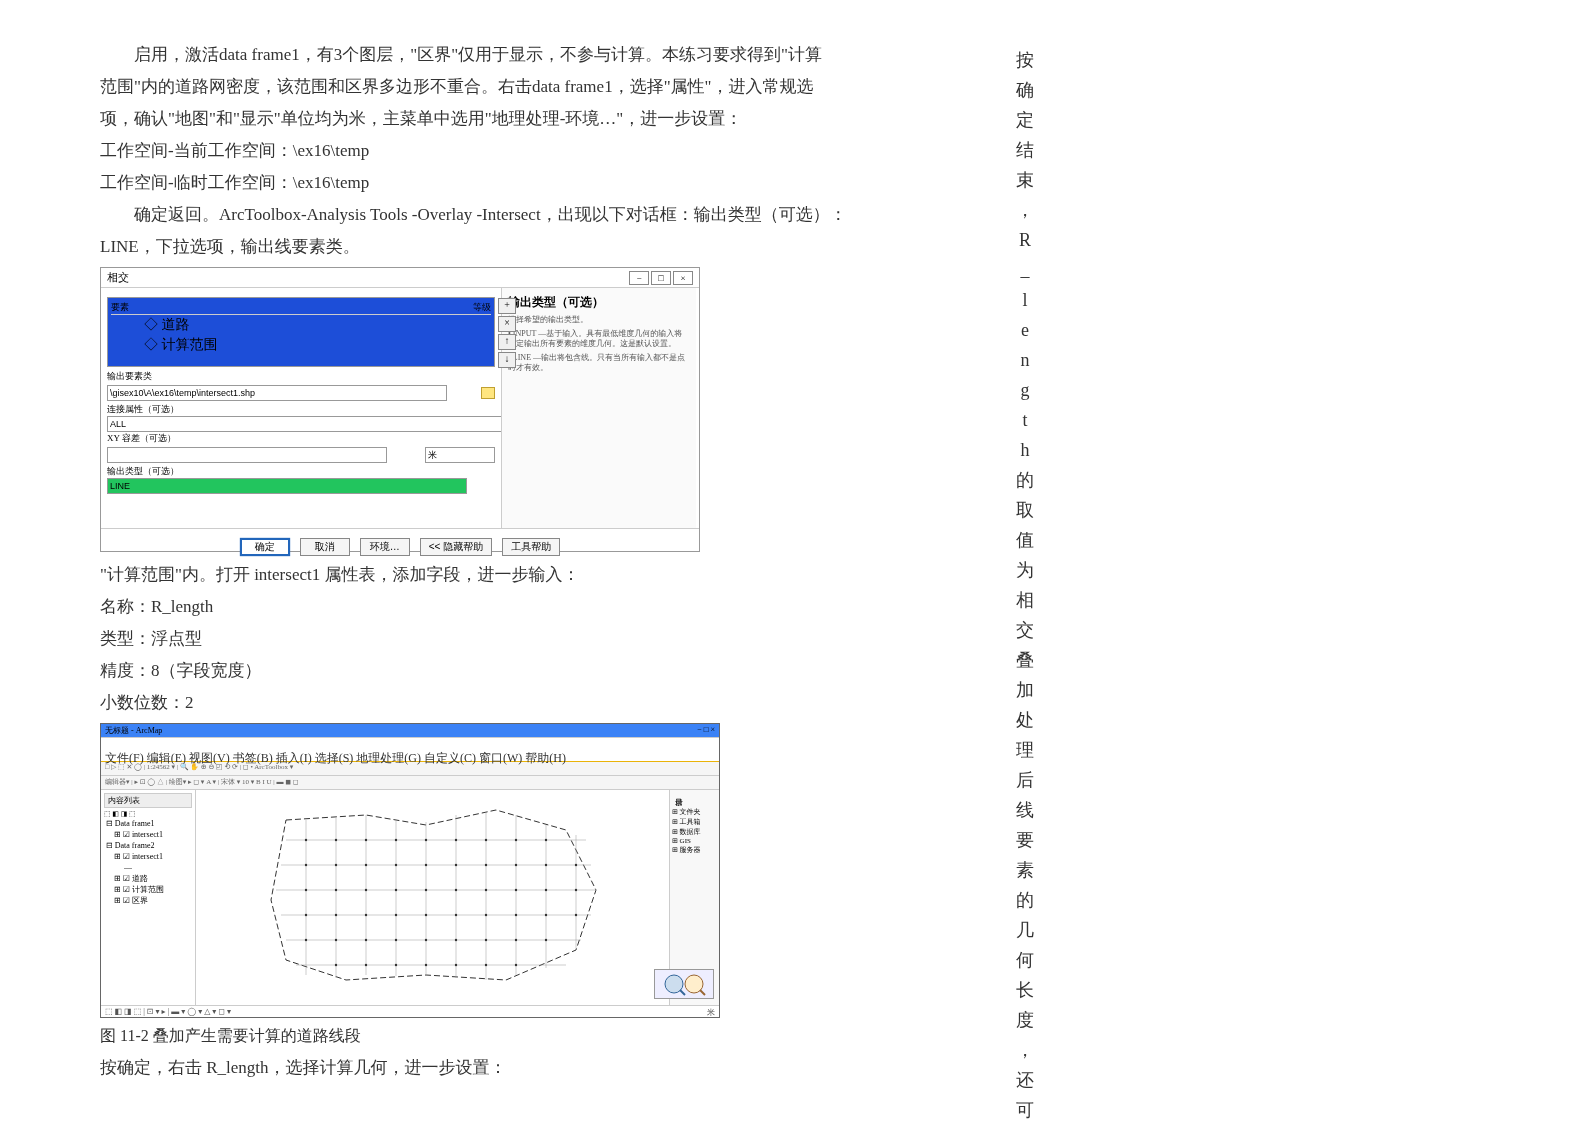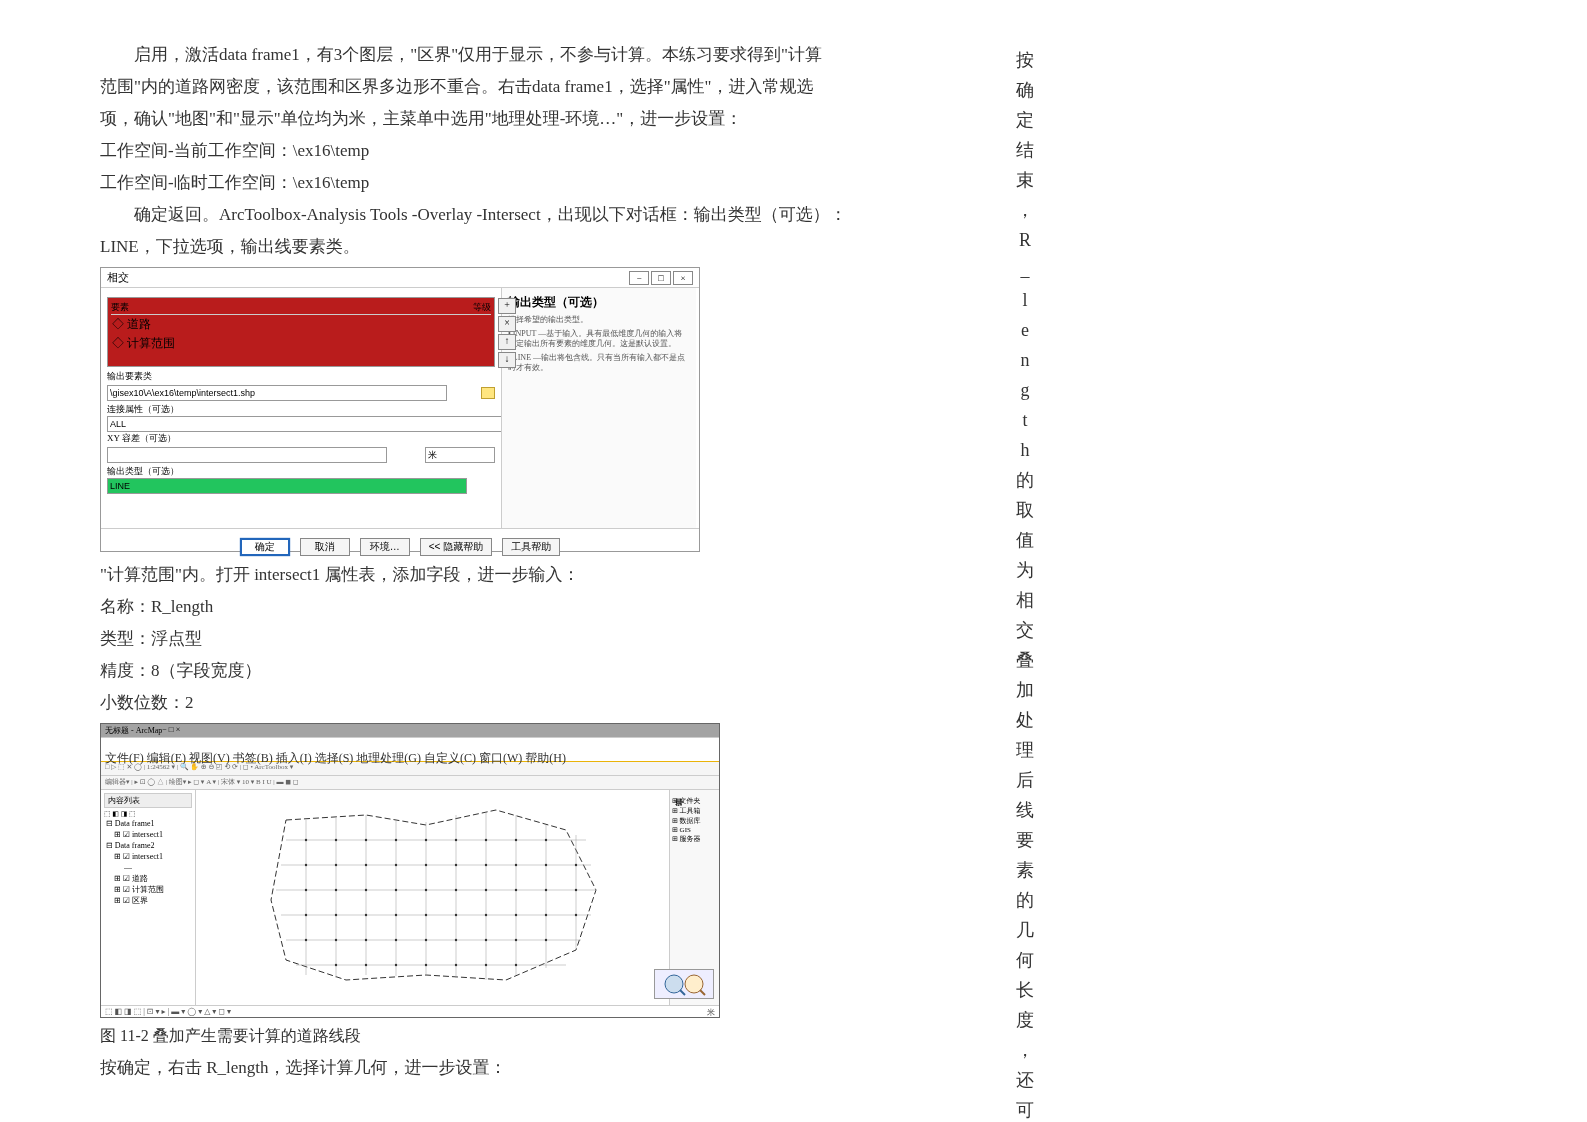--- a/index.html
+++ b/index.html
@@ -57,27 +57,27 @@
     }
     .window-btns { display: flex; gap: 2px; }
     .window-btn { width: 20px; height: 14px; border: 1px solid #888; text-align: center; font-size: 9px; line-height: 12px; }
     .dialog-body { display: flex; height: 240px; }
     .dialog-left { width: 400px; padding: 6px; font-size: 10px; }
     .dialog-right { width: 195px; border-left: 1px solid #ccc; padding: 6px; background: #fafafa; font-size: 10px; }
     .dialog-right-title { font-weight: bold; font-size: 12px; }
     .dialog-list {
       border: 1px solid #999;
       height: 70px;
-      background: #b91c1c;
+      background: #1d4ed8;
       margin: 3px 0;
       padding: 3px;
       position: relative;
     }
     .list-header { font-size: 9px; display: flex; justify-content: space-between; border-bottom: 1px solid #ccc; }
-    .list-item { font-size: 12px; padding: 1px; }
+    .list-item { font-size: 14px; padding: 1px; margin-left: 32px; }
     .small-btns { position: absolute; right: -22px; top: 0; display: flex; flex-direction: column; gap: 2px; }
     .small-btn { width: 18px; height: 16px; border: 1px solid #888; background: #f0f0f0; text-align: center; font-size: 10px; }
     .field-row { display: flex; justify-content: space-between; align-items: center; margin: 2px 0; }
     .field-label { font-size: 9px; }
     .field-input { border: 1px solid #999; height: 16px; font-size: 9px; padding: 0 2px; }
     .dialog-footer {
       height: 36px;
       border-top: 1px solid #ccc;
       display: flex;
       justify-content: center;
@@ -107,26 +107,26 @@
       height: 295px;
       border: 1px solid #666;
       background: #fff;
       margin: 5px 0 8px 0;
       position: relative;
       font-size: 8px;
       overflow: hidden;
     }
     .arcmap-titlebar {
       height: 14px;
-      background: #a3a3a3;
+      background: #3b82f6;
       border-bottom: 1px solid #ccc;
       padding: 1px 4px;
       font-size: 8px;
       display: flex;
-      justify-content: flex-start;
+      justify-content: space-between;
     }
     .arcmap-menubar {
       height: 12px;
       border-bottom: 1px solid #eab308;
       padding: 0 4px;
       font-size: 12px;
       color: #333;
       margin-top: 12px;
     }
     .arcmap-toolbar {
@@ -382,21 +382,21 @@
                 <circle class="dot" cx="180" cy="165" r="1.2"></circle>
                 <circle class="dot" cx="210" cy="165" r="1.2"></circle>
                 <circle class="dot" cx="240" cy="165" r="1.2"></circle>
                 <circle class="dot" cx="270" cy="165" r="1.2"></circle>
             </g>
           </svg>
         </div>
       </div>
       <div class="catalog-panel">
         <div style="writing-mode:vertical-rl;font-size:8px">目录</div>
-        <div style="font-size:7px;margin-top:4px">⊞ 文件夹<br>⊞ 工具箱<br>⊞ 数据库<br>⊞ GIS<br>⊞ 服务器</div>
+        <div style="font-size:7px;margin-top:15px">⊞ 文件夹<br>⊞ 工具箱<br>⊞ 数据库<br>⊞ GIS<br>⊞ 服务器</div>
       </div>
     </div>
     <div class="corner-magnify">
       <svg viewBox="0 0 50 25">
           <circle cx="15" cy="12" r="9" fill="#cde" stroke="#369"></circle>
           <circle cx="35" cy="12" r="9" fill="#fec" stroke="#963"></circle>
           <line x1="21" y1="18" x2="26" y2="23" stroke="#369" stroke-width="2"></line>
           <line x1="41" y1="18" x2="46" y2="23" stroke="#963" stroke-width="2"></line>
         </svg>
     </div>

